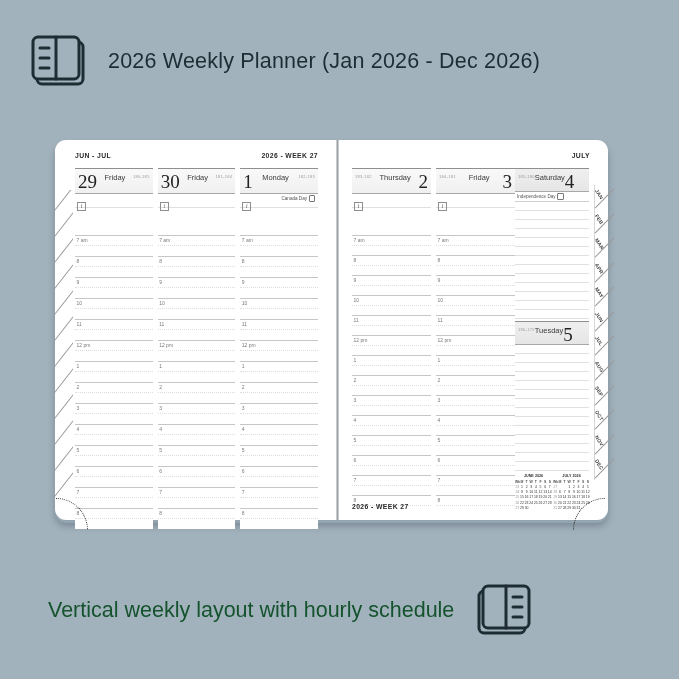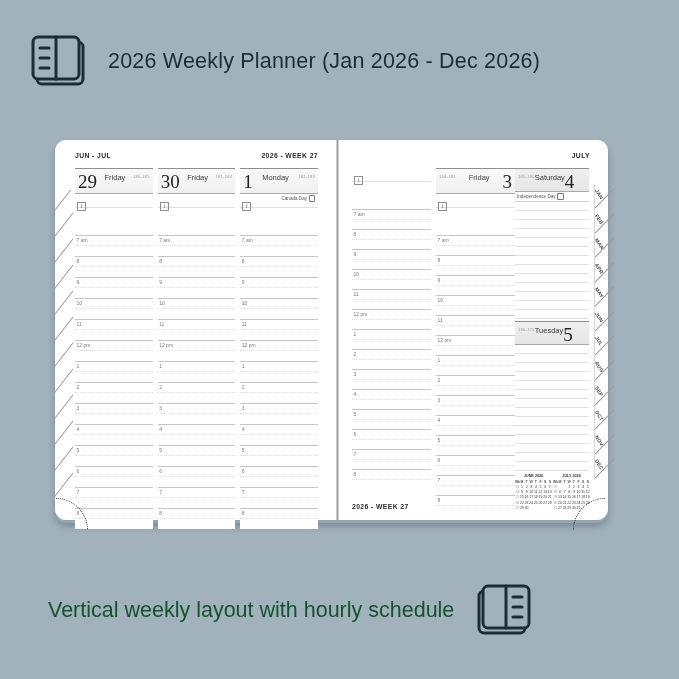--- a/index.html
+++ b/index.html
@@ -285,20 +285,25 @@
   </div>
 
   <div class="spine"></div>
 
   <div class="page-right">
     <div class="page-head right-head">
       <span>JULY</span>
     </div>
     <div class="cols right-cols" id="right-cols">
         <div class="day-col">
+          <div class="day-head">
+            <span class="ddoy">183-182</span>
+            <span class="dname">Thursday</span>
+            <span class="dnum">2</span>
+          </div>
           <div class="inforow"><span class="ibox">i</span></div>
           <div class="freearea"></div>
           <div class="hrow short">
             <span class="hlabel">7 am</span>
           </div>
           <div class="hrow short">
             <span class="hlabel">8</span>
           </div>
           <div class="hrow short">
             <span class="hlabel">9</span>

